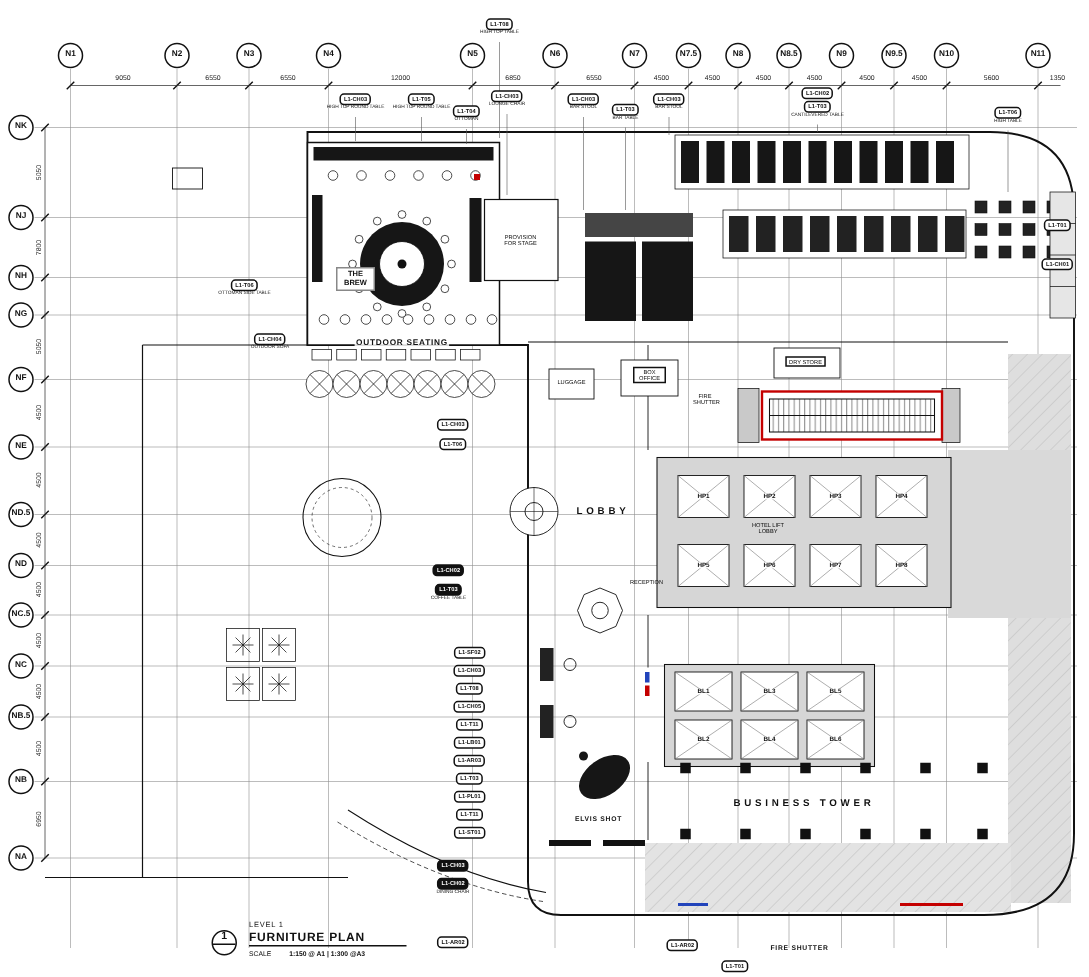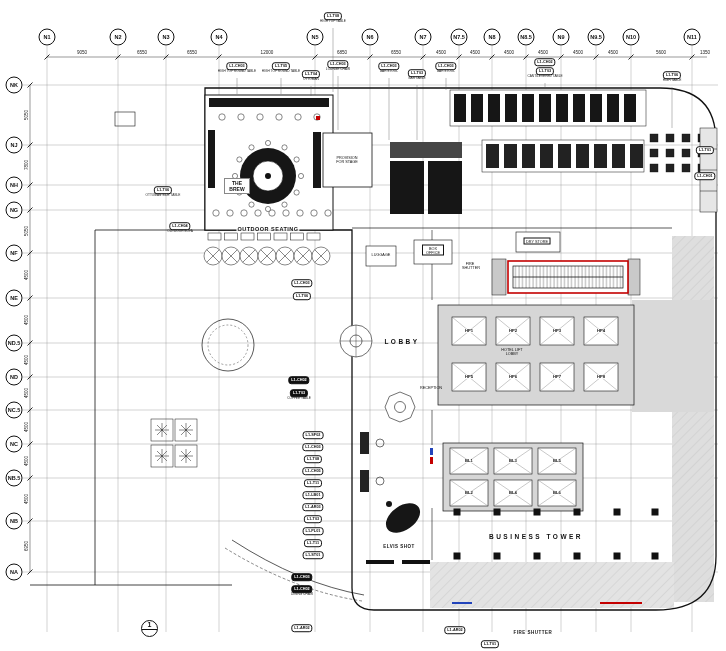--- a/index.html
+++ b/index.html
@@ -543,14 +543,22 @@
       <div class="lift-label" style="left: 557px; top: 461px;">BL5</div>
       <div class="lift-label" style="left: 469px; top: 493px;">BL2</div>
       <div class="lift-label" style="left: 513px; top: 493px;">BL4</div>
       <div class="lift-label" style="left: 557px; top: 493px;">BL6</div>
     </div>
 
   <div class="title-block">
     <div class="detail-circle">
       <div class="detail-num">1</div>
     </div>
+    <div>
+      <div class="tb-level">LEVEL 1</div>
+      <div class="tb-title">FURNITURE PLAN</div>
+      <div class="tb-scale-row">
+        <span>SCALE</span>
+        <span class="tb-scale-value">1:150 @ A1 | 1:300 @A3</span>
+      </div>
+    </div>
   </div>
 </div>
 
 </body></html>

